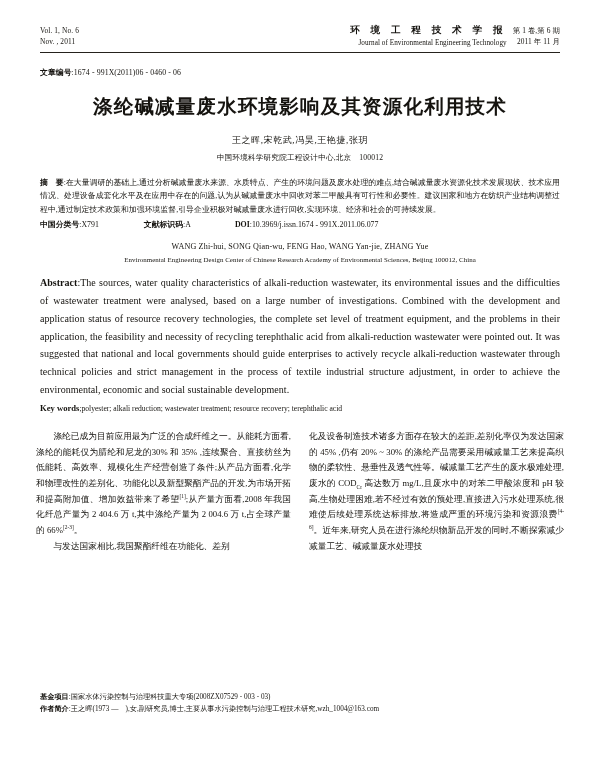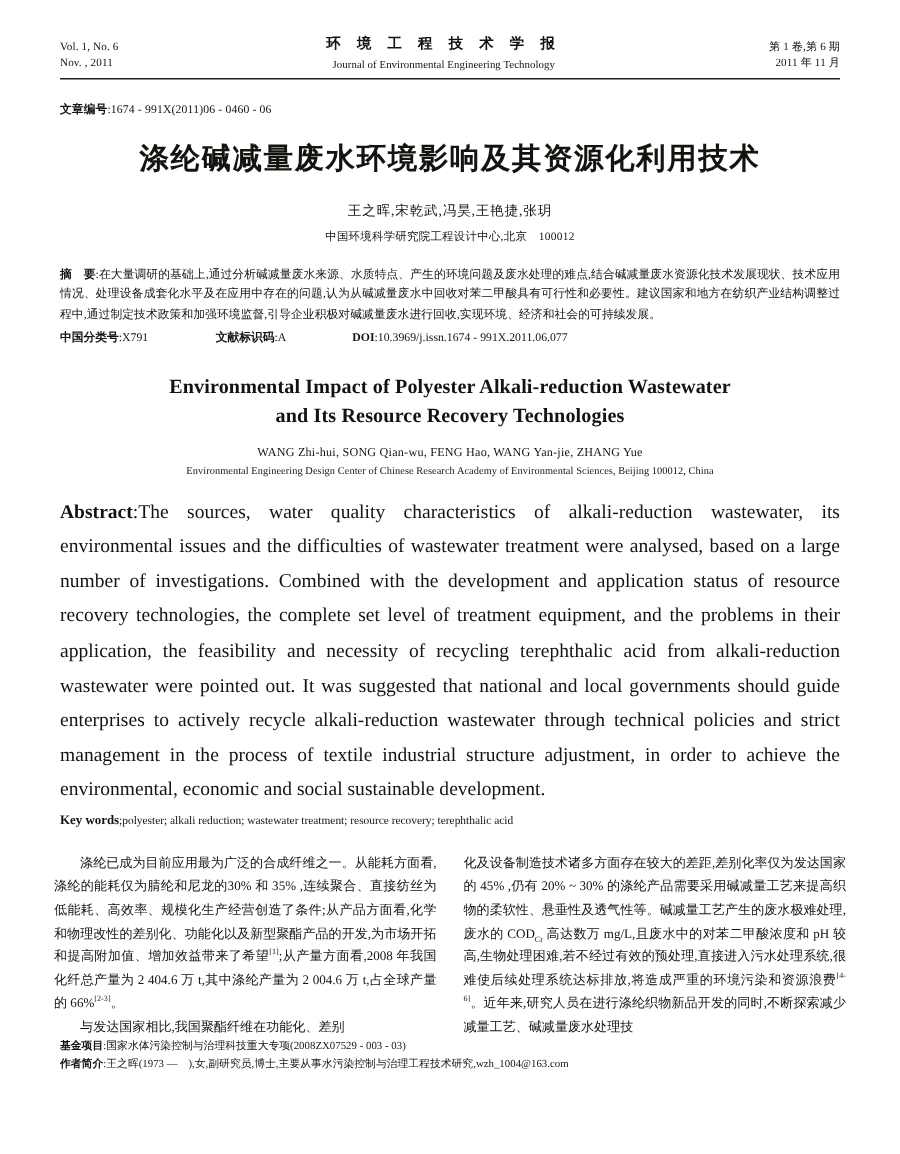--- a/index.html
+++ b/index.html
@@ -36,21 +36,21 @@
     line-height: 1.62;
     letter-spacing: 0.1px;
     white-space: nowrap;
     flex: 0 0 auto;
     padding-top: 0.5px;
   }
   .mh-left { text-align: left; }
   .mh-right { text-align: right; font-family: "Liberation Serif", "DejaVu Serif", serif; }
   .mh-center {
     flex: 1 1 auto;
-    text-align: center;
+    text-align: right;
     padding: 0 6px;
   }
   .mh-cn-title {
     font-size: 9.6px;
     font-weight: bold;
     letter-spacing: 4.2px;
     line-height: 1.2;
     white-space: nowrap;
   }
   .mh-en-title {
@@ -144,21 +144,21 @@
   .en-affil {
     text-align: center;
     font-size: 6.9px;
     margin-top: 5px;
     letter-spacing: 0.05px;
   }
 
   
   .en-abs {
     margin: 11px 40px 0 40px;
-    font-size: 13px;
+    font-size: 10px;
     line-height: 1.78;
     text-align: justify;
     letter-spacing: 0.02px;
   }
   .en-abs .lbl { font-weight: bold; }
   .en-kw {
     margin: 2px 40px 0 40px;
     font-size: 8.05px;
     line-height: 1.78;
   }
@@ -228,24 +228,20 @@
 
   <div class="abs-block">
     <span class="lbl">摘　要</span><span>:在大量调研的基础上,通过分析碱减量废水来源、水质特点、产生的环境问题及废水处理的难点,结合碱减量废水资源化技术发展现状、技术应用情况、处理设备成套化水平及在应用中存在的问题,认为从碱减量废水中回收对苯二甲酸具有可行性和必要性。建议国家和地方在纺织产业结构调整过程中,通过制定技术政策和加强环境监督,引导企业积极对碱减量废水进行回收,实现环境、经济和社会的可持续发展。</span>
   </div>
   <div class="class-line">
     <span class="cl-clc"><span class="lbl">中国分类号</span><span>:X791</span></span>
     <span class="cl-code"><span class="lbl">文献标识码</span><span>:A</span></span>
     <span class="cl-doi"><span class="lbl">DOI</span><span>:10.3969/j.issn.1674 - 991X.2011.06.077</span></span>
   </div>
 
-  <div class="en-title">
-    <div>Environmental Impact of Polyester Alkali-reduction Wastewater</div>
-    <div>and Its Resource Recovery Technologies</div>
-  </div>
   <div class="en-authors">WANG Zhi-hui, SONG Qian-wu, FENG Hao, WANG Yan-jie, ZHANG Yue</div>
   <div class="en-affil">Environmental Engineering Design Center of Chinese Research Academy of Environmental Sciences, Beijing 100012, China</div>
 
   <div class="en-abs">
     <span class="lbl">Abstract</span><span>:The sources, water quality characteristics of alkali-reduction wastewater, its environmental issues and the difficulties of wastewater treatment were analysed, based on a large number of investigations. Combined with the development and application status of resource recovery technologies, the complete set level of treatment equipment, and the problems in their application, the feasibility and necessity of recycling terephthalic acid from alkali-reduction wastewater were pointed out. It was suggested that national and local governments should guide enterprises to actively recycle alkali-reduction wastewater through technical policies and strict management in the process of textile industrial structure adjustment, in order to achieve the environmental, economic and social sustainable development.</span>
   </div>
   <div class="en-kw">
     <span class="lbl">Key words</span><span class="kwbody">;polyester; alkali reduction; wastewater treatment; resource recovery; terephthalic acid</span>
   </div>
 

